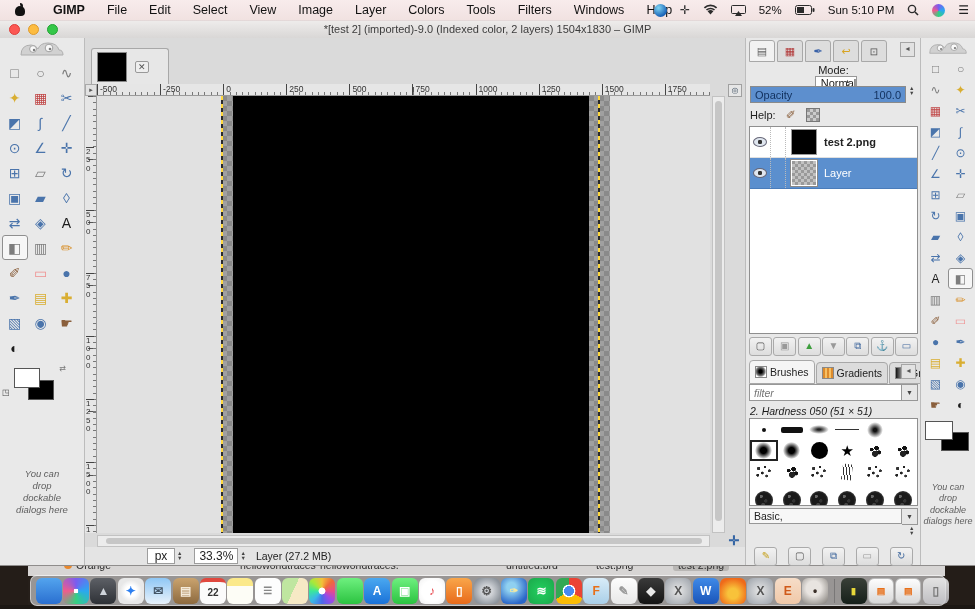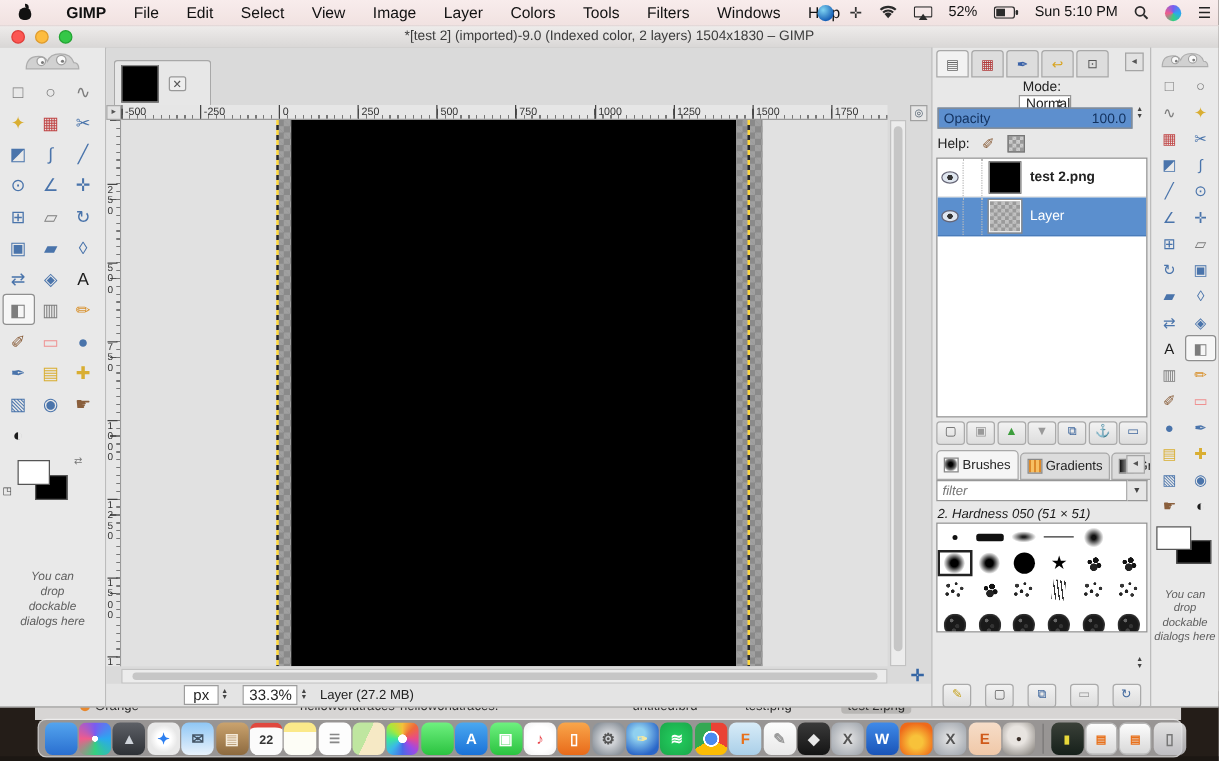--- a/index.html
+++ b/index.html
@@ -43,21 +43,21 @@
   .tool.sel{background:#f6f6f6;border:1px solid #8f8f8f;box-shadow:inset 0 0 2px #fff;}
   .c-gray{color:#7d7d7d}.c-blue{color:#4a74ab}.c-dark{color:#1c1c1c}.c-pink{color:#ef9191}
   .c-orange{color:#d8922f}.c-yellow{color:#d9ae32}.c-brown{color:#8a5f3c}.c-red{color:#c04545}
   .swatches{position:relative;width:46px;height:34px;margin:8px 0 0 14px;}
   .sw-fg{position:absolute;left:0;top:0;width:24px;height:18px;background:#fff;border:1px solid #555;z-index:2;}
   .sw-bg{position:absolute;left:14px;top:12px;width:24px;height:18px;background:#000;border:1px solid #555;}
   .sw-mini{position:absolute;left:-12px;top:20px;font-size:8px;color:#444;}
   .sw-swap{position:absolute;right:-6px;top:-4px;font-size:8px;color:#777;}
   .drop-hint{position:absolute;left:0;width:100%;text-align:center;font-style:italic;font-size:9.5px;color:#5e5e5e;line-height:1.25;}
   .toolbox .drop-hint{top:418px;}
-  .drop-hint i{display:block;width:52px;margin:0 auto;}
+  .drop-hint i{display:block;width:52px;margin:12px auto;}
   
   .canvas-area{position:absolute;left:85px;top:0;width:660px;height:527px;background:#dadada;}
   .imgtab{position:absolute;left:6px;top:10px;width:76px;height:36px;background:#e7e7e7;border:1px solid #a8a8a8;border-bottom:none;border-radius:3px 3px 0 0;display:flex;align-items:center;}
   .imgtab .thumb{width:28px;height:28px;background:#000;border:1px solid #888;margin-left:5px;}
   .imgtab .closex{margin-left:8px;font-size:9px;color:#555;border:1px solid #999;border-radius:2px;padding:0 2px;background:#eee;}
   .ruler-corner{position:absolute;left:0;top:46px;width:12px;height:12px;background:#e2e2e2;border:1px solid #a9a9a9;box-sizing:border-box;font-size:7px;color:#555;line-height:10px;text-align:center;}
   .hruler{position:absolute;left:12px;top:46px;width:613px;height:12px;background:#e6e6e6;border-bottom:1px solid #9a9a9a;box-sizing:border-box;overflow:hidden;
     background-image:repeating-linear-gradient(90deg,#777 0 1px,transparent 1px 6.31px),repeating-linear-gradient(90deg,#555 0 1px,transparent 1px 63.1px);
     background-size:100% 3px,100% 8px;background-position:0 100%,0 100%;background-repeat:repeat-x;}
   .hrlabels{position:absolute;left:0;top:0;display:flex;}
@@ -624,20 +624,24 @@
               <div class="bcell b-ball">
                 <span class="bglyph"></span>
               </div>
               <div class="bcell b-ball">
                 <span class="bglyph"></span>
               </div>
               <div class="bcell b-ball">
                 <span class="bglyph"></span>
               </div>
             </div>
+          <div class="catrow">
+            <span class="catbox">Basic,</span>
+            <span class="fdrop">▼</span>
+          </div>
           <span class="spinner sp-spin">
               <span>▲</span>
               <span>▼</span>
             </span>
           <div class="bbtns">
             <span class="lbtn g-yel">✎</span>
             <span class="lbtn g-dark">▢</span>
             <span class="lbtn g-blue">⧉</span>
             <span class="lbtn g-gray">▭</span>
             <span class="lbtn g-blue">↻</span>

